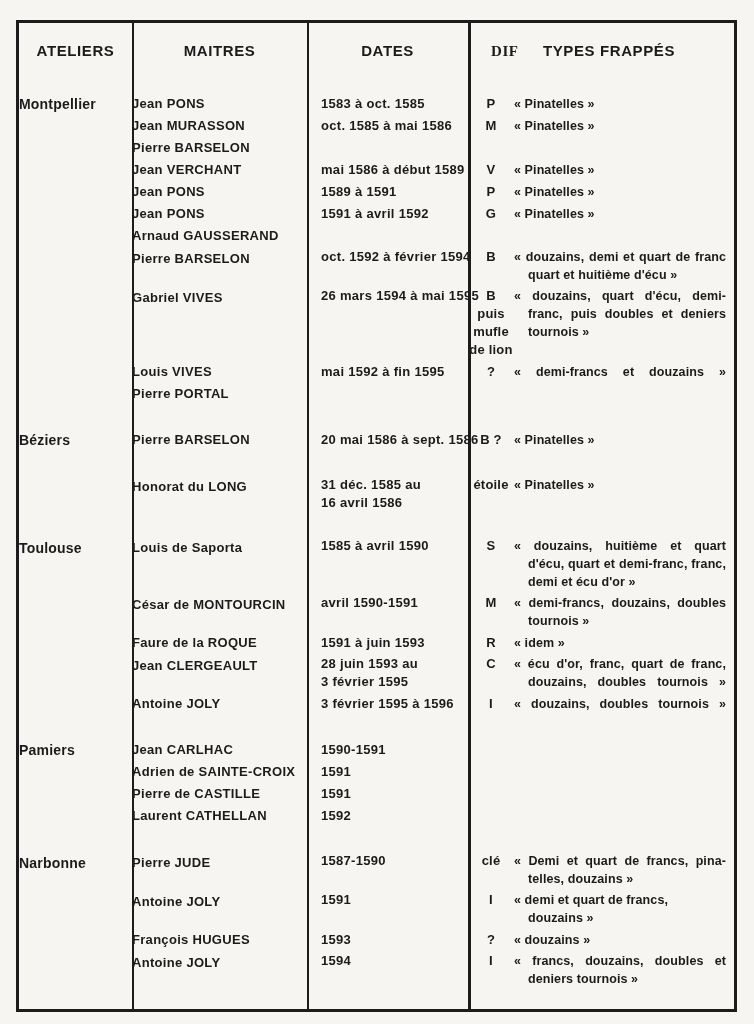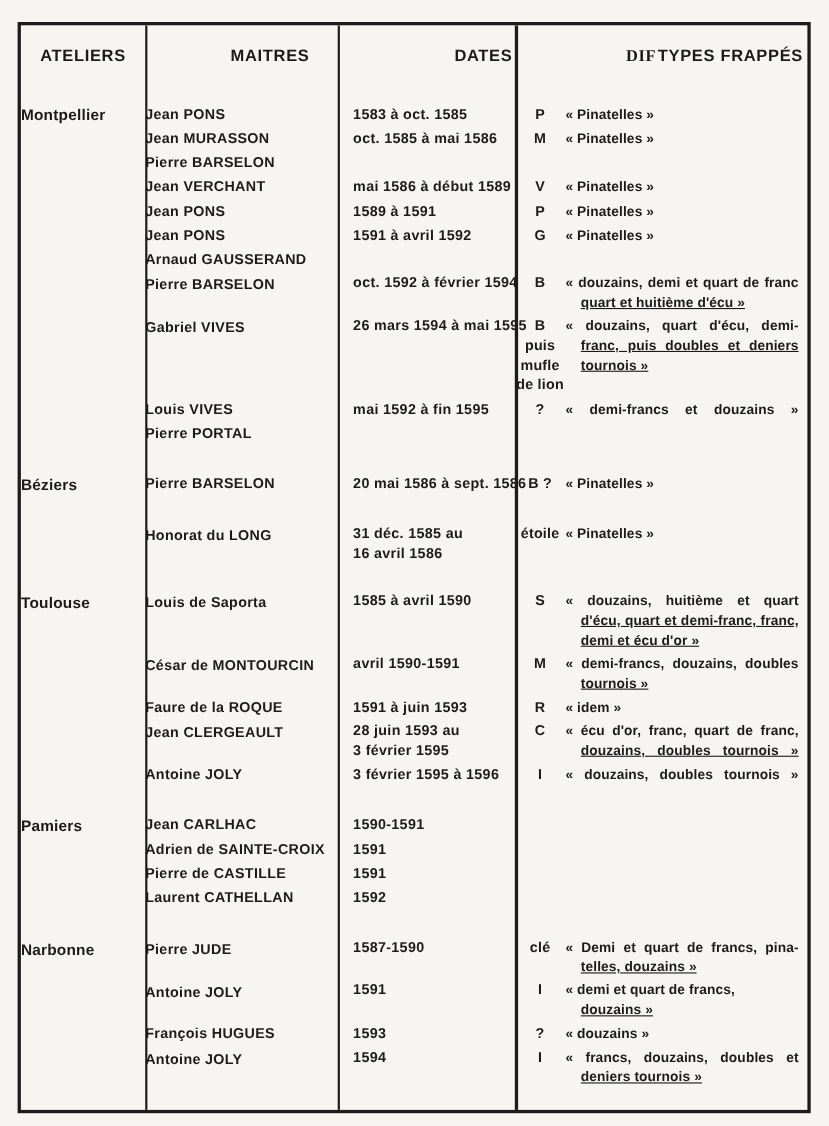--- a/index.html
+++ b/index.html
@@ -16,26 +16,26 @@
     overflow:hidden;
   }
   .vline{position:absolute;top:0;bottom:0;width:2px;background:#1c1c1c;}
   .v1{left:113px;}
   .v2{left:288px;}
   .v3{left:449px;width:3px;}
 
   .header-row{
     display:grid;grid-template-columns:113px 175px 161px 266px;
     height:70px;padding-top:19px;box-sizing:border-box;
-    font-size:15px;letter-spacing:0.6px;gap:26px;
+    font-size:15px;letter-spacing:0.6px;
   }
   .hcell{text-align:center;line-height:18px;}
   .h4{display:flex;text-align:left;}
   .h-dif{width:52px;padding-left:23px;box-sizing:border-box;font-family:Liberation Serif, serif;}
-  .h-types{flex:1;text-align:left;padding-right:36px;}
+  .h-types{flex:1;text-align:center;padding-right:36px;}
 
   .section{margin-top:24px;}
   .section:first-child{margin-top:0;}
 
   .row{
     display:grid;grid-template-columns:113px 175px 161px 266px;
     min-height:22px;
   }
   .row .ln{line-height:22px;}
   .row .cell{line-height:22px;}
@@ -43,21 +43,21 @@
   .row.tight .ln{line-height:18px;}
 
   .cell{box-sizing:border-box;}
   .c-atelier{font-size:14px;letter-spacing:0.2px;}
   .c-maitre{font-size:13px;letter-spacing:0.3px;white-space:nowrap;}
   .c-dates{padding-left:14px;font-size:13px;letter-spacing:0.3px;white-space:nowrap;}
   .c-typeswrap{display:flex;align-items:flex-start;}
   .dif{width:46px;flex:none;font-size:13px;text-align:center;letter-spacing:0.2px;}
   .types{flex:1;padding-right:8px;font-size:12.5px;letter-spacing:0.1px;}
   .types .ln.stretch{text-align:justify;text-align-last:justify;}
-  .types .ln.cont{padding-left:14px;text-decoration:underline;}
+  .types .ln.cont{padding-left:14px;}
 </style>
 </head>
 <body>
 
 <div class="table-box">
   <div class="vline v1"></div>
   <div class="vline v2"></div>
   <div class="vline v3"></div>
 
   <div class="header-row">

